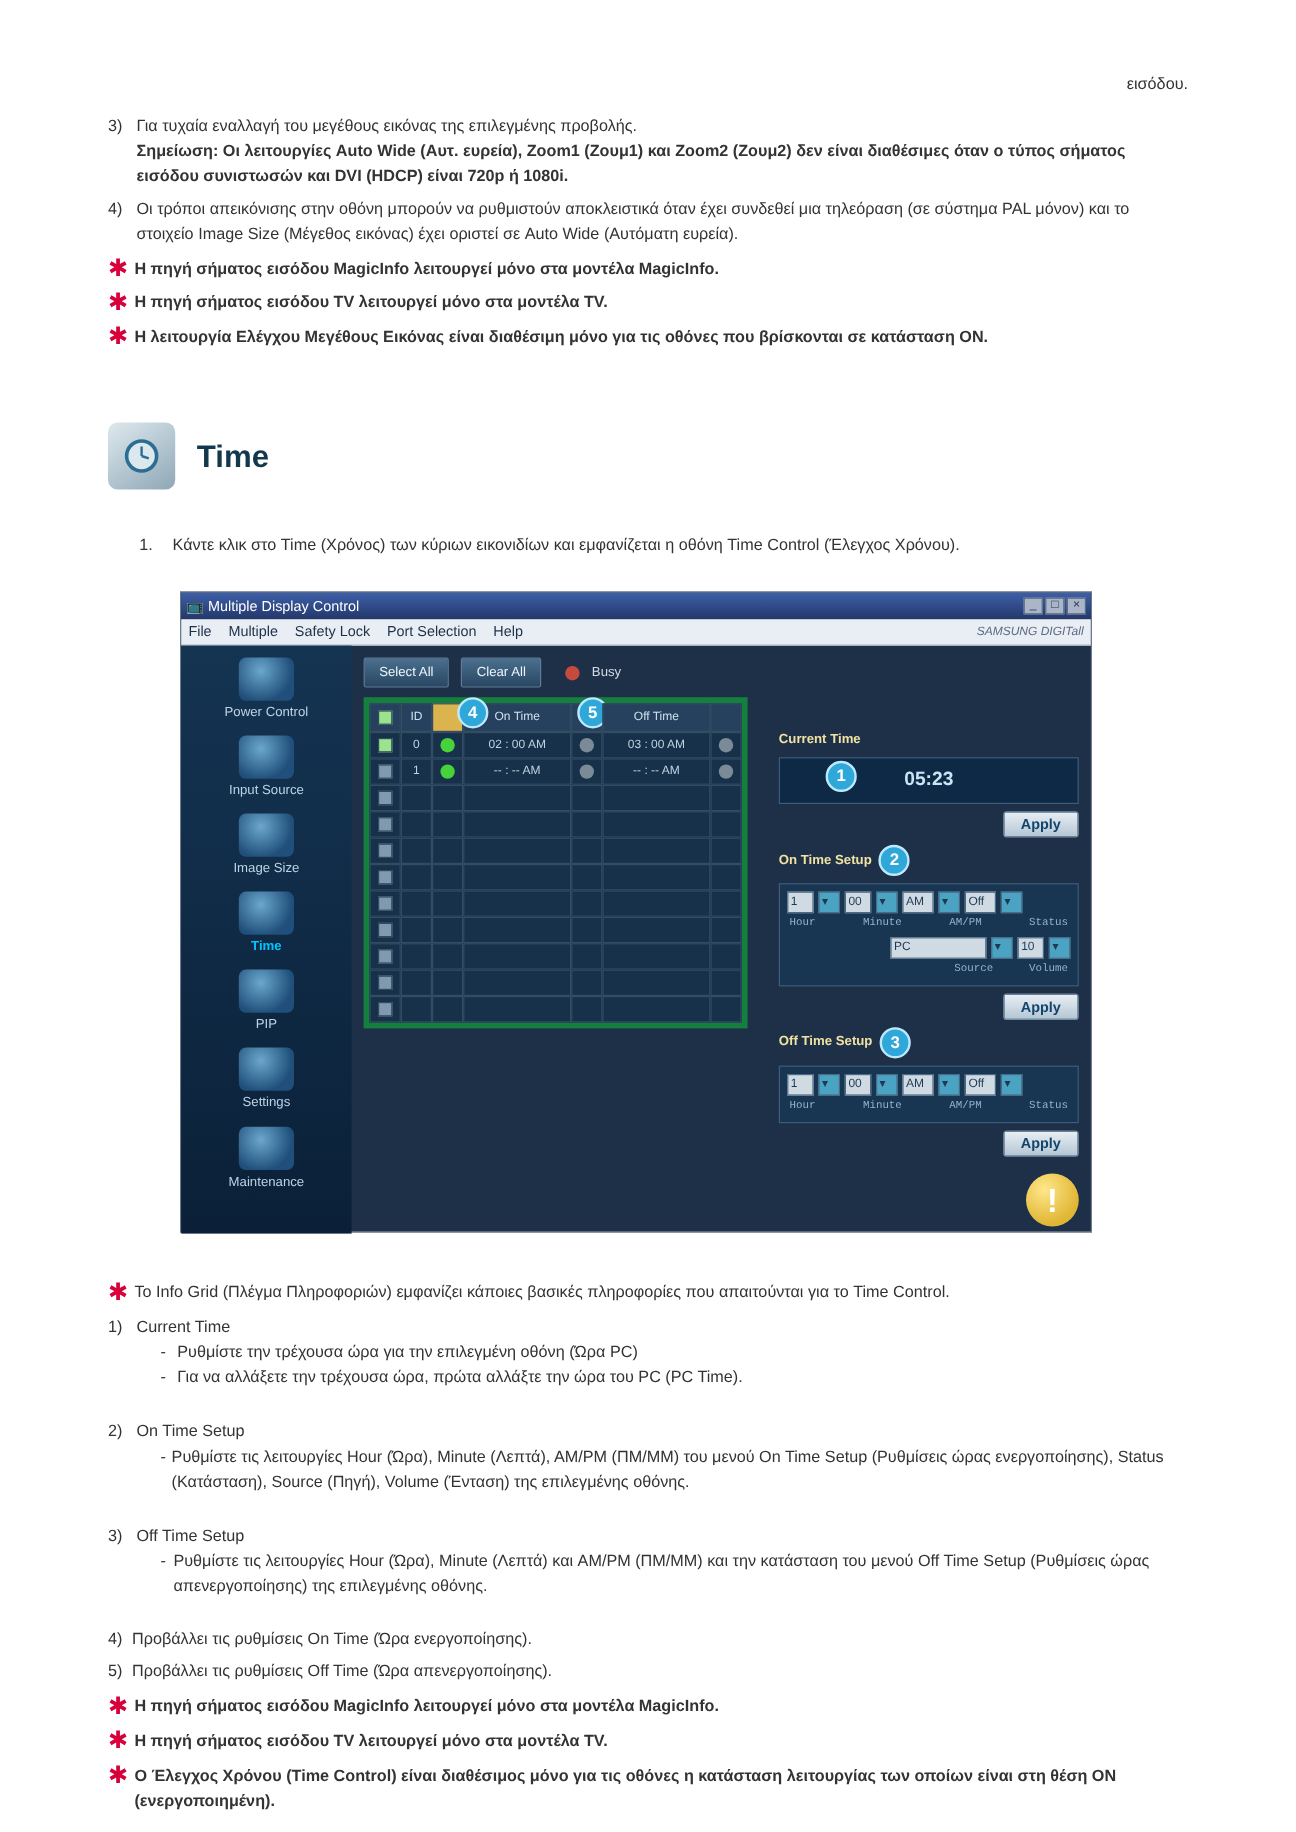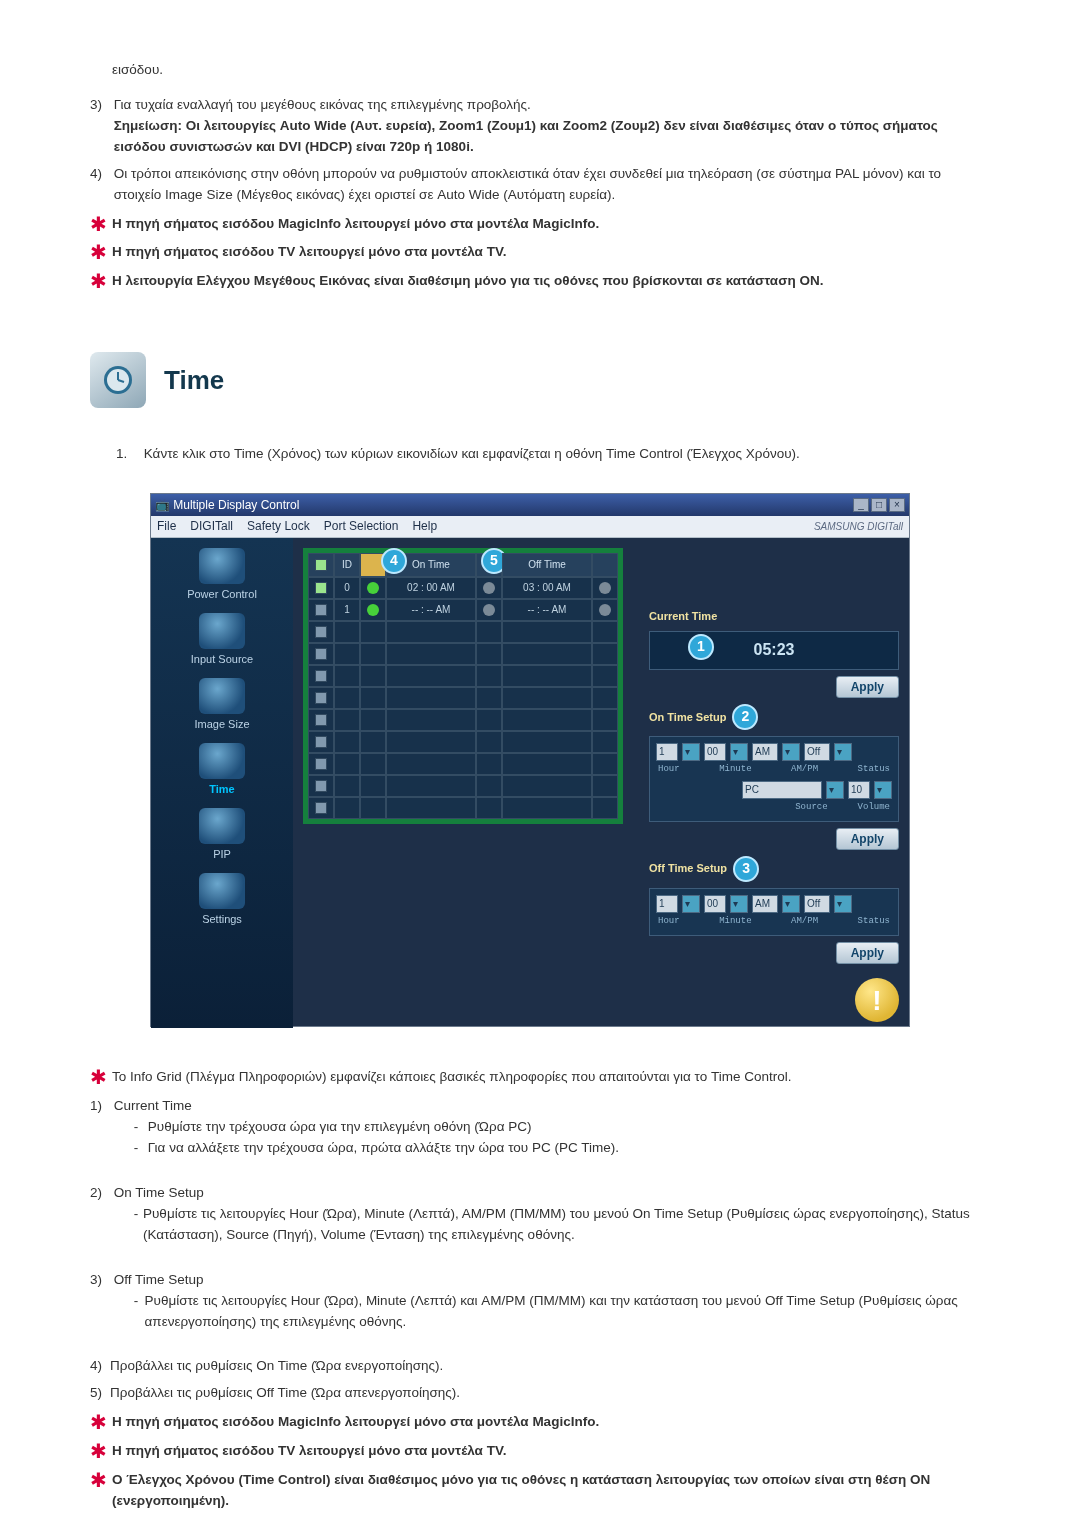--- a/index.html
+++ b/index.html
@@ -5,21 +5,21 @@
   * { box-sizing: border-box; margin: 0; padding: 0; }
   body {
     font-family: Verdana, Arial, sans-serif;
     font-size: 13.5px;
     color: #333;
     background: #fff;
     width: 1080px;
     padding: 60px 90px 80px 90px;
     line-height: 1.55;
   }
-  .indent { padding-left: 22px; }
+  .indent { padding-left: 22px; text-align: right; }
   .intro { margin-bottom: 14px; }
   .numitem { margin: 6px 0; }
   .numitem .num { display: inline-block; width: 20px; vertical-align: top; }
   .numitem .txt { display: inline-block; width: 860px; vertical-align: top; }
   .bold { font-weight: bold; }
   .star-row { position: relative; padding-left: 22px; margin: 8px 0; }
   .star-row .star {
     position: absolute; left: 0; top: 0;
     color: #d7003a; font-size: 20px; line-height: 1;
   }
@@ -207,21 +207,21 @@
   <div class="titlebar">
     <span>📺 <span>Multiple Display Control</span></span>
     <span class="tbtns">
       <span class="tbtn">_</span>
       <span class="tbtn">□</span>
       <span class="tbtn">×</span>
     </span>
   </div>
   <div class="menubar">
     <span>File</span>
-    <span>DIGITall</span>
+    <span>Multiple</span>
     <span>Safety Lock</span>
     <span>Port Selection</span>
     <span>Help</span>
     <span class="brand">SAMSUNG DIGITall</span>
   </div>
   <div class="body-area">
     <div class="sidebar">
       <div class="side-item">
             <div class="ico"></div>
             <span>Power Control</span>
@@ -239,23 +239,33 @@
             <span>Time</span>
           </div>
       <div class="side-item">
             <div class="ico"></div>
             <span>PIP</span>
           </div>
       <div class="side-item">
             <div class="ico"></div>
             <span>Settings</span>
           </div>
+      <div class="side-item">
+            <div class="ico"></div>
+            <span>Maintenance</span>
+          </div>
     </div>
 
     <div class="center">
+      <div class="topbtns">
+        <span class="sm-btn">Select All</span>
+        <span class="sm-btn">Clear All</span>
+        <span class="busy-dot"></span>
+        <span class="busy-lbl">Busy</span>
+      </div>
 
       <div class="grid">
         <div class="grid-head">
           <div class="grid-cell gc-chk">
                 <div class="chkbox checked"></div>
               </div>
           <div class="grid-cell gc-id">ID</div>
           <div class="grid-cell gc-dot" style="background:#dcb44d;"></div>
           <div class="grid-cell gc-on" style="position:relative;">
             <span class="callout" style="left:-6px;top:-6px;">4</span>

